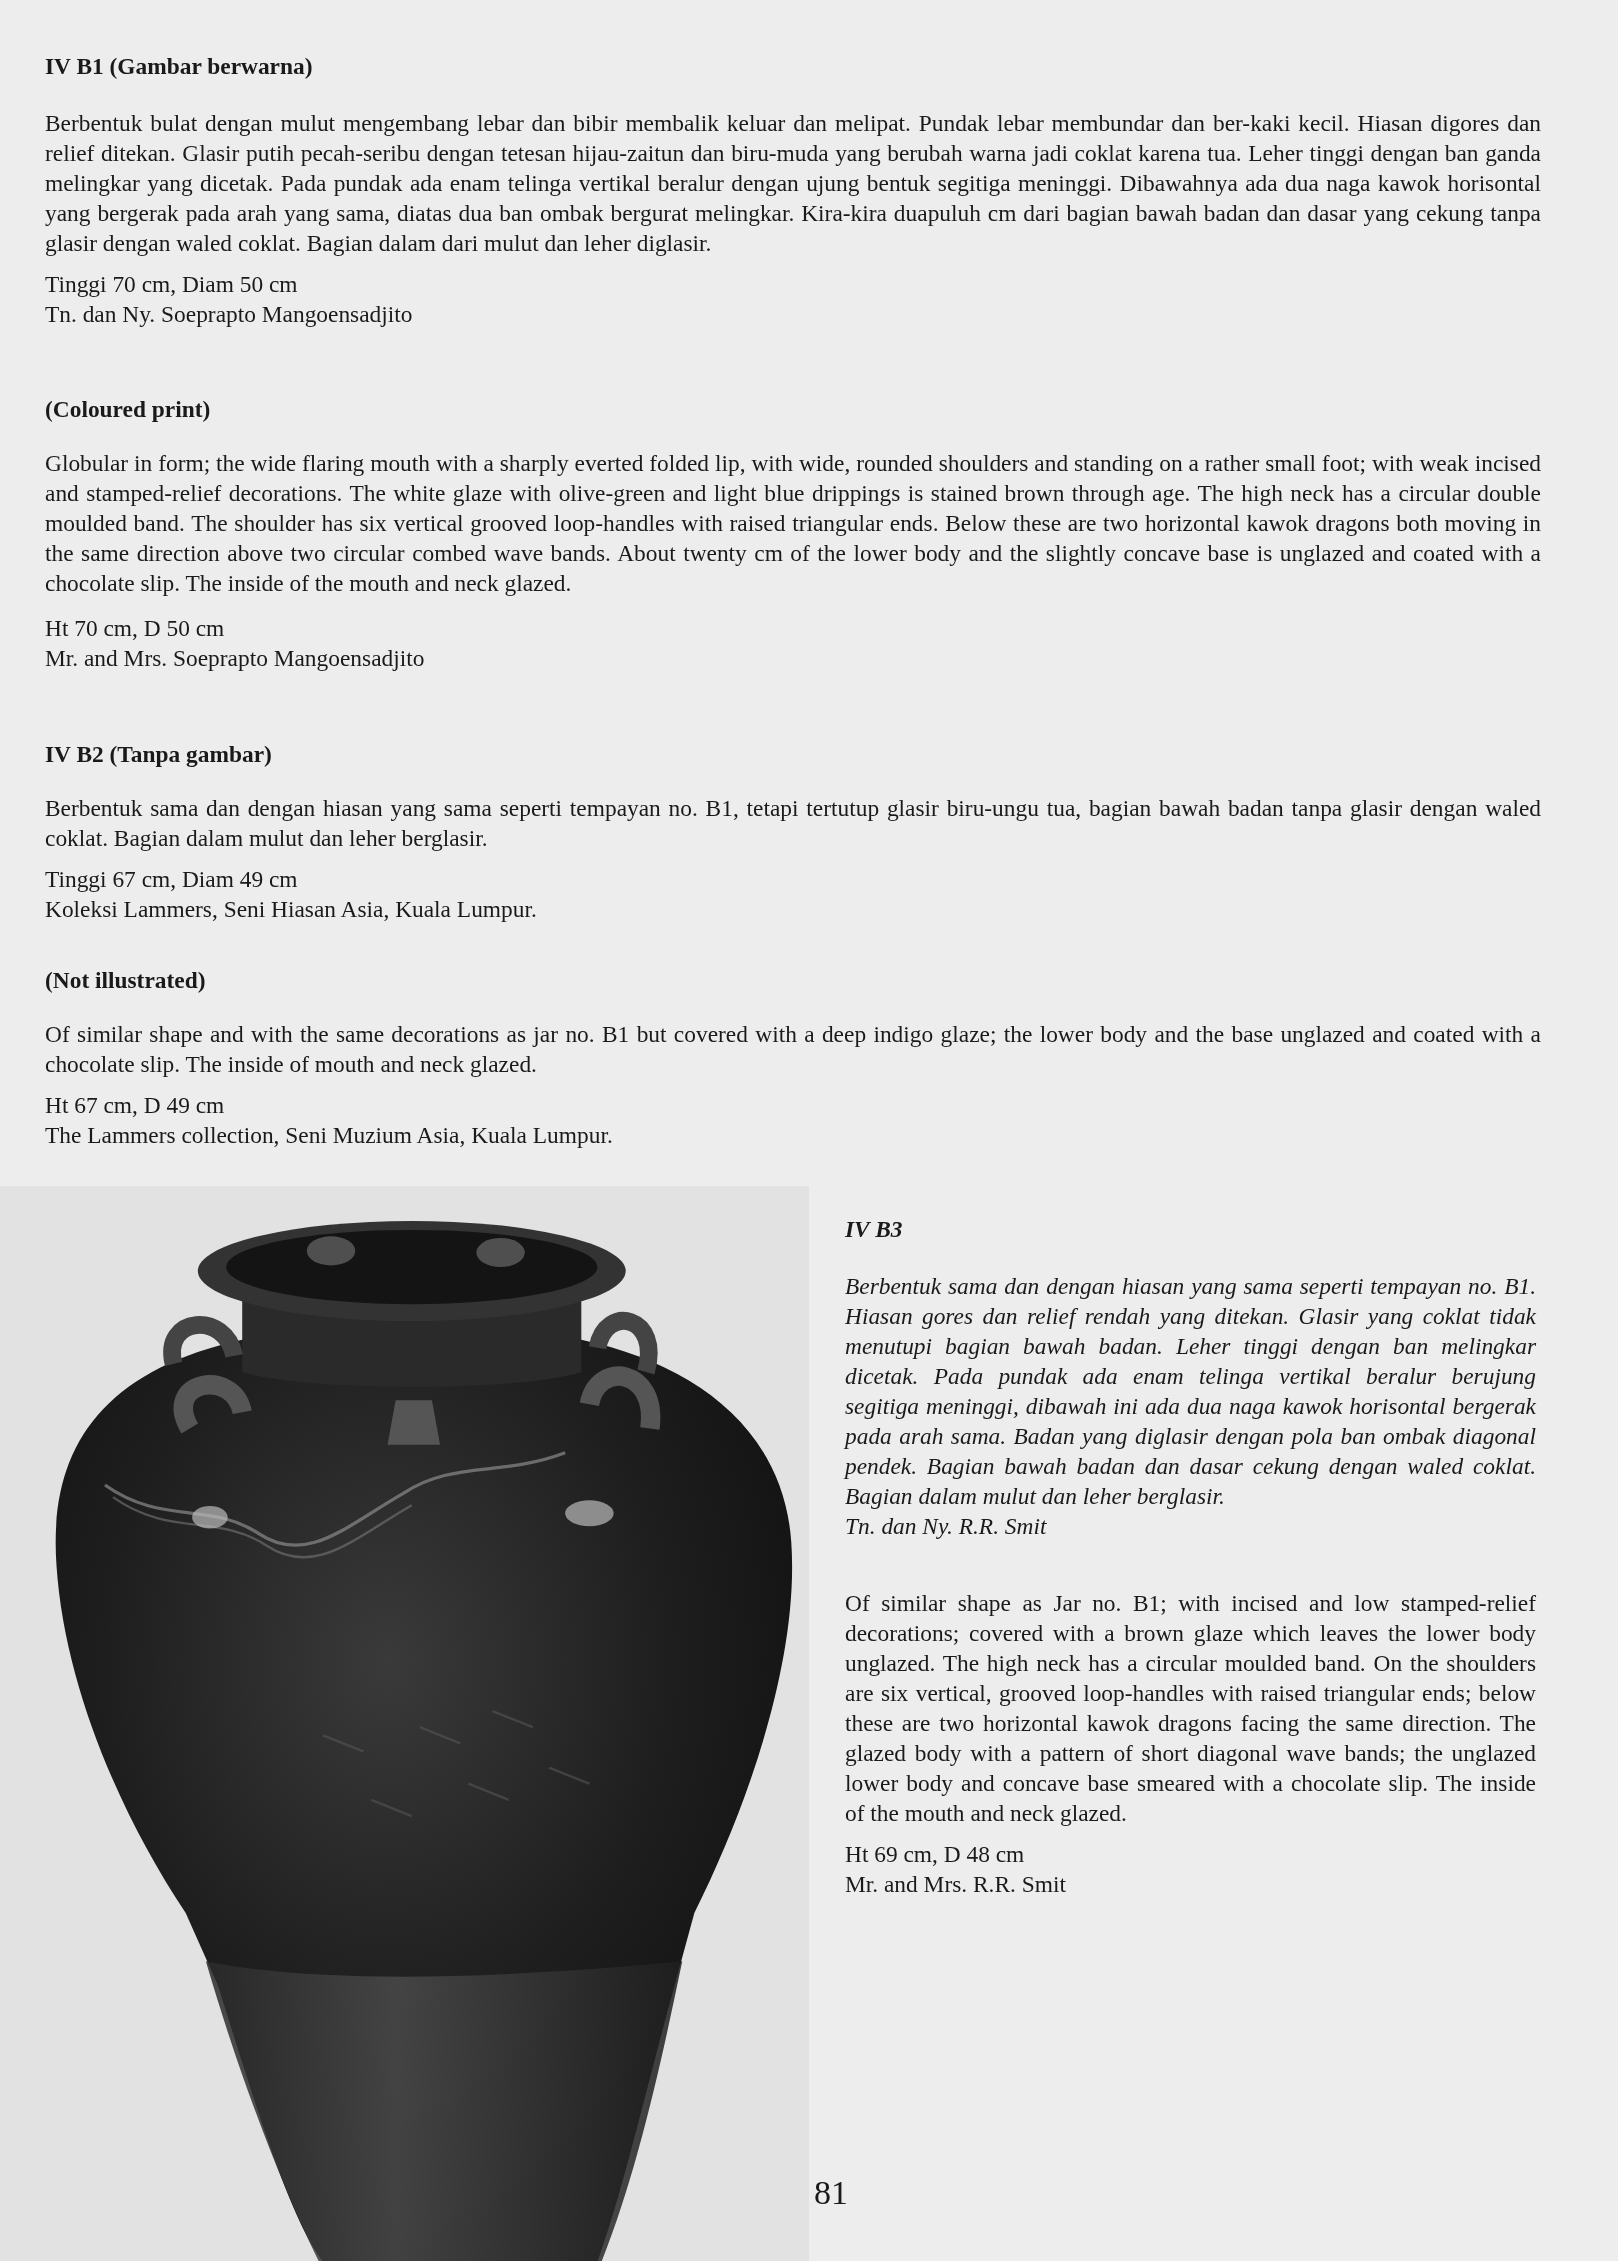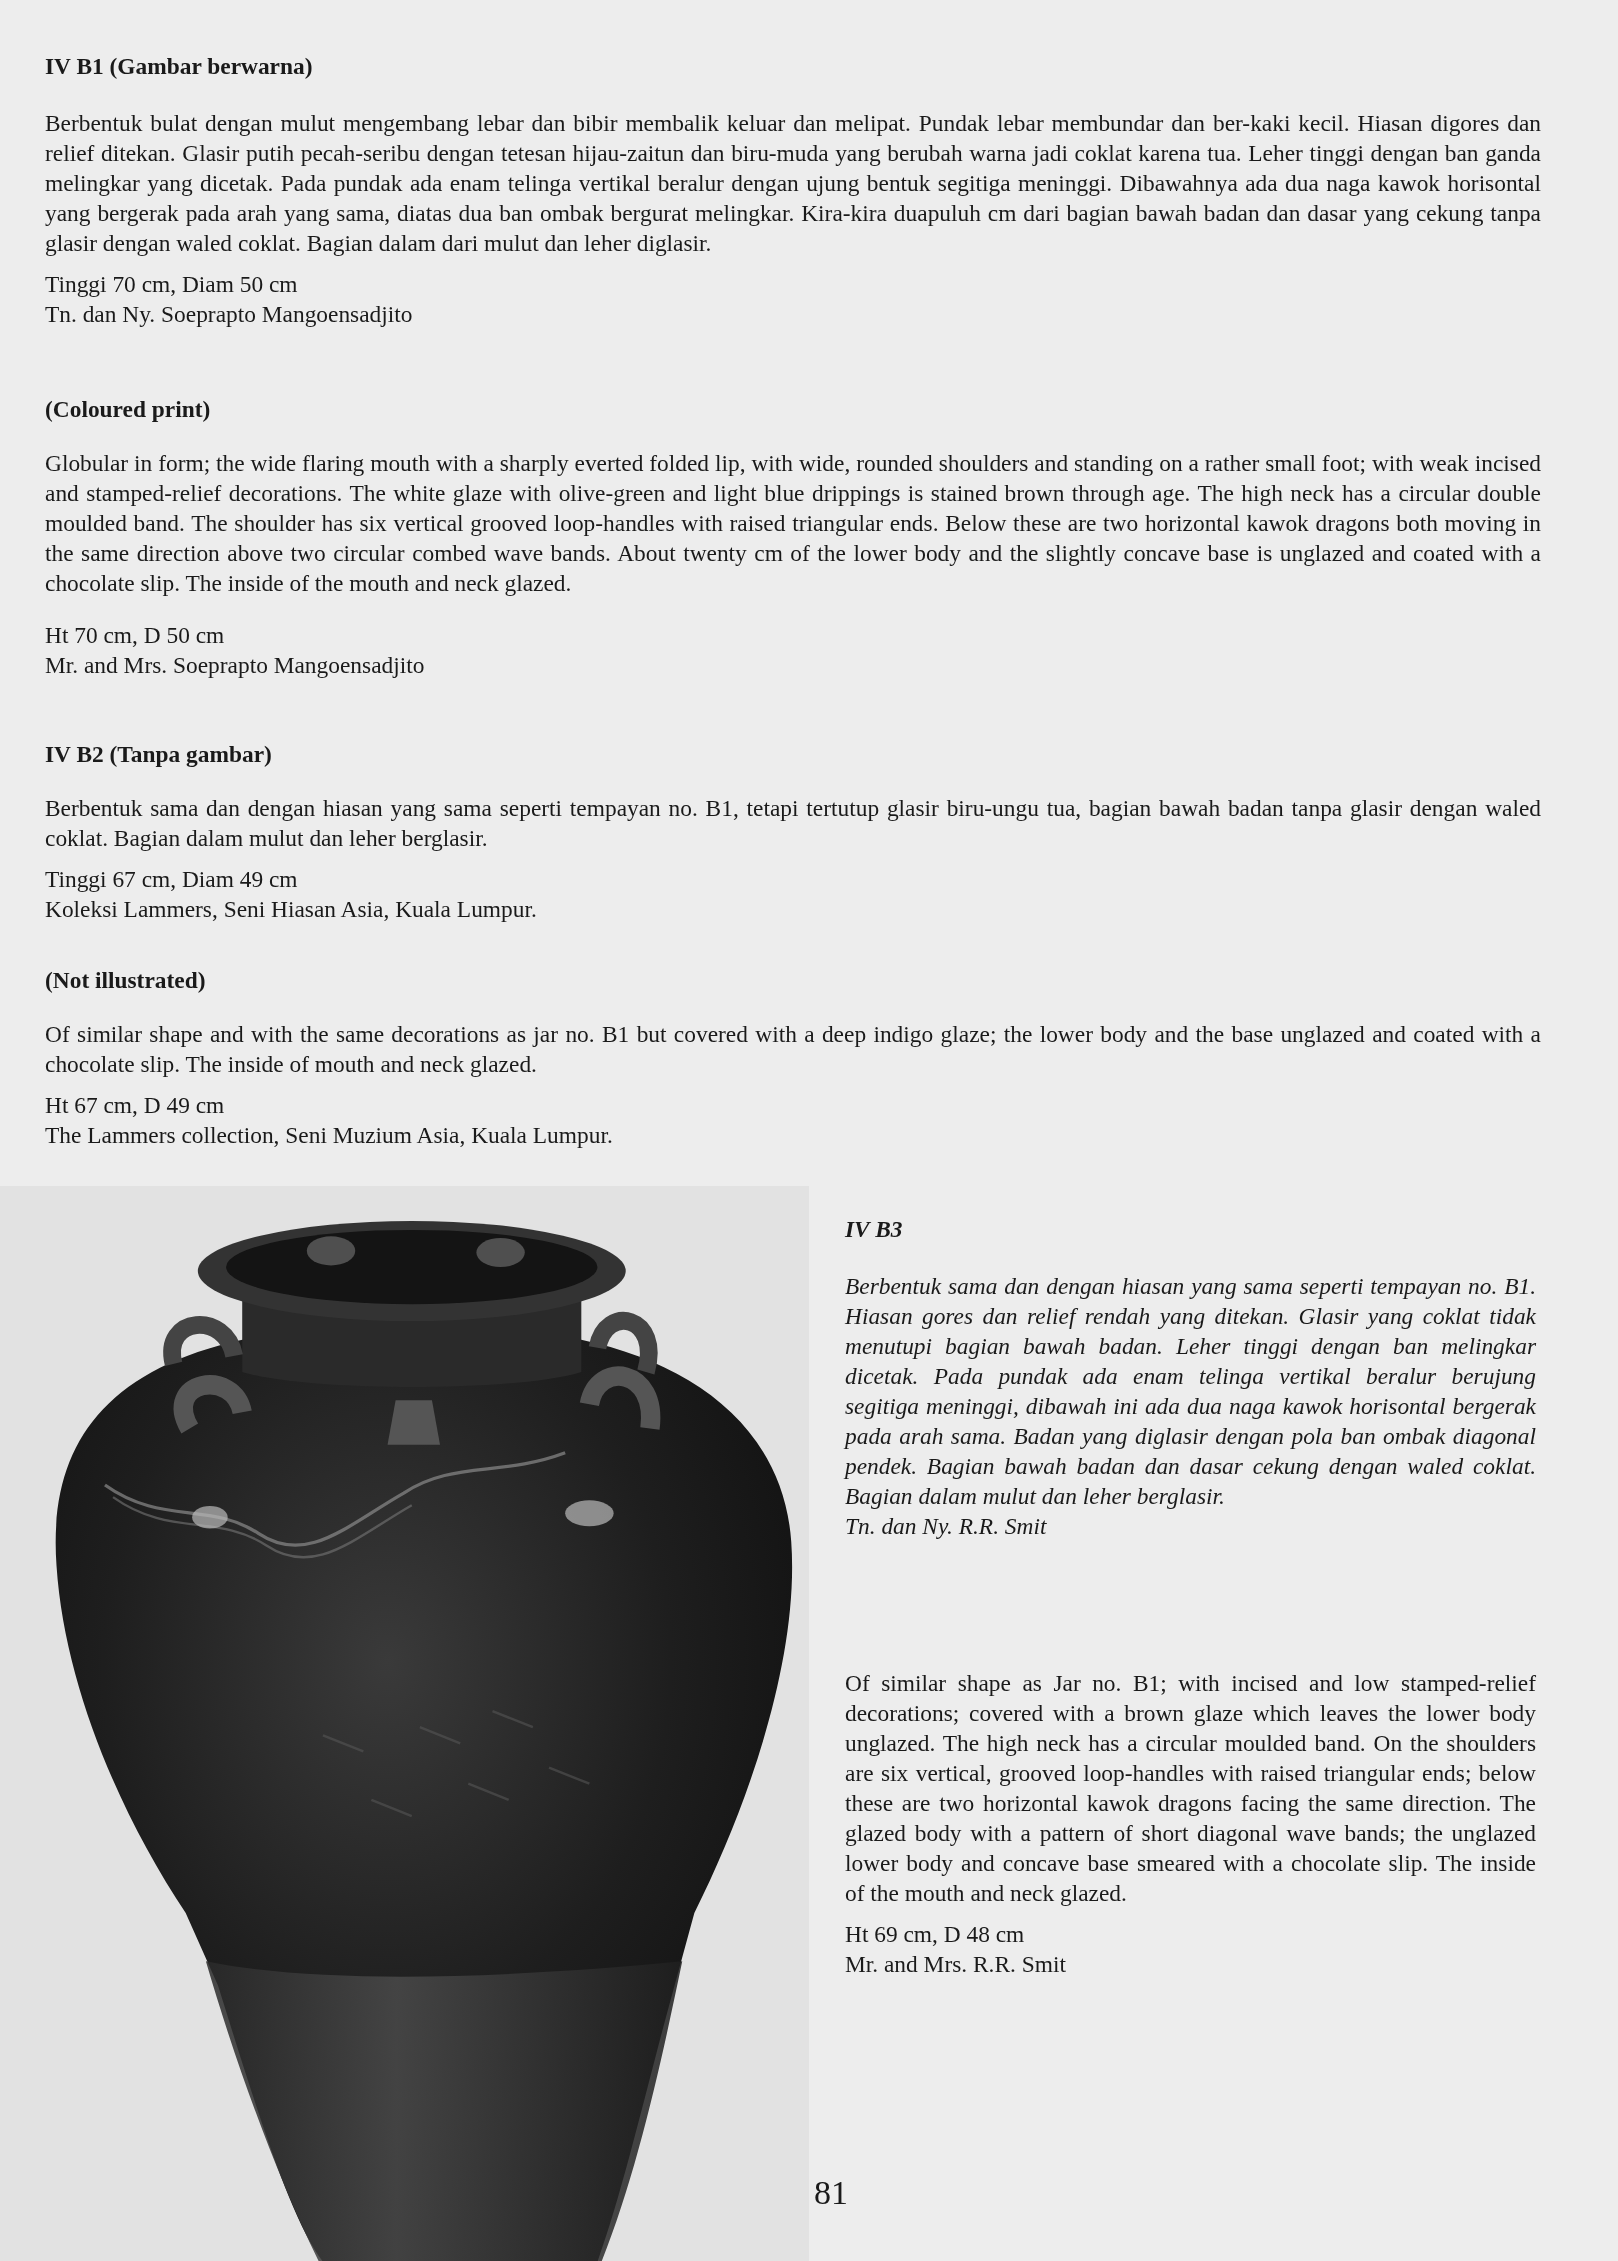--- a/index.html
+++ b/index.html
@@ -27,21 +27,21 @@
 <div class="block" style="top:53px;">
   <h2 class="heading">IV B1 (Gambar berwarna)</h2>
   <p class="para" style="margin-top:27.5px;">Berbentuk bulat dengan mulut mengembang lebar dan bibir membalik keluar dan melipat. Pundak lebar membundar dan ber-kaki kecil. Hiasan digores dan relief ditekan. Glasir putih pecah-seribu dengan tetesan hijau-zaitun dan biru-muda yang berubah warna jadi coklat karena tua. Leher tinggi dengan ban ganda melingkar yang dicetak. Pada pundak ada enam telinga vertikal beralur dengan ujung bentuk segitiga meninggi. Dibawahnya ada dua naga kawok horisontal yang bergerak pada arah yang sama, diatas dua ban ombak bergurat melingkar. Kira-kira duapuluh cm dari bagian bawah badan dan dasar yang cekung tanpa glasir dengan waled coklat. Bagian dalam dari mulut dan leher diglasir.</p>
   <p class="meta" style="margin-top:11.3px;">Tinggi 70 cm, Diam 50 cm</p>
   <p class="meta">Tn. dan Ny. Soeprapto Mangoensadjito</p>
 </div>
 
 <div class="block" style="top:396px;">
   <h2 class="heading">(Coloured print)</h2>
   <p class="para" style="margin-top:24px;">Globular in form; the wide flaring mouth with a sharply everted folded lip, with wide, rounded shoulders and standing on a rather small foot; with weak incised and stamped-relief decorations. The white glaze with olive-green and light blue drippings is stained brown through age. The high neck has a circular double moulded band. The shoulder has six vertical grooved loop-handles with raised triangular ends. Below these are two horizontal kawok dragons both moving in the same direction above two circular combed wave bands. About twenty cm of the lower body and the slightly concave base is unglazed and coated with a chocolate slip. The inside of the mouth and neck glazed.</p>
-  <p class="meta" style="margin-top:22px;">Ht 70 cm, D 50 cm</p>
+  <p class="meta" style="margin-top:15px;">Ht 70 cm, D 50 cm</p>
   <p class="meta">Mr. and Mrs. Soeprapto Mangoensadjito</p>
 </div>
 
 <div class="block" style="top:741px;">
   <h2 class="heading">IV B2 (Tanpa gambar)</h2>
   <p class="para" style="margin-top:24px;">Berbentuk sama dan dengan hiasan yang sama seperti tempayan no. B1, tetapi tertutup glasir biru-ungu tua, bagian bawah badan tanpa glasir dengan waled coklat. Bagian dalam mulut dan leher berglasir.</p>
   <p class="meta" style="margin-top:11.3px;">Tinggi 67 cm, Diam 49 cm</p>
   <p class="meta">Koleksi Lammers, Seni Hiasan Asia, Kuala Lumpur.</p>
 </div>
 
@@ -93,20 +93,20 @@
     <path d="M400 680 L450 700 M520 670 L570 690 M610 650 L660 670 M460 760 L510 780 M580 740 L630 760 M680 720 L730 740" stroke="#555" stroke-width="3" opacity="0.6"></path>
   </svg>
 </div>
 
 <div class="right" style="top:1216px;font-style:italic;">
   <h2 class="heading">IV B3</h2>
   <p class="para" style="margin-top:27.5px;">Berbentuk sama dan dengan hiasan yang sama seperti tempayan no. B1. Hiasan gores dan relief rendah yang ditekan. Glasir yang coklat tidak menutupi bagian bawah badan. Leher tinggi dengan ban melingkar dicetak. Pada pundak ada enam telinga vertikal beralur berujung segitiga meninggi, dibawah ini ada dua naga kawok horisontal bergerak pada arah sama. Badan yang diglasir dengan pola ban ombak diagonal pendek. Bagian bawah badan dan dasar cekung dengan waled coklat. Bagian dalam mulut dan leher berglasir.</p>
   <p class="meta">Tn. dan Ny. R.R. Smit</p>
 </div>
 
-<div class="right" style="top:1668px;">
+<div class="right" style="top:1588px;">
   <p class="para">Of similar shape as Jar no. B1; with incised and low stamped-relief decorations; covered with a brown glaze which leaves the lower body unglazed. The high neck has a circular moulded band. On the shoulders are six vertical, grooved loop-handles with raised triangular ends; below these are two horizontal kawok dragons facing the same direction. The glazed body with a pattern of short diagonal wave bands; the unglazed lower body and concave base smeared with a chocolate slip. The inside of the mouth and neck glazed.</p>
   <p class="meta" style="margin-top:11.3px;">Ht 69 cm, D 48 cm</p>
   <p class="meta">Mr. and Mrs. R.R. Smit</p>
 </div>
 
 <div class="page-num">81</div>
 
 
 </body></html>

